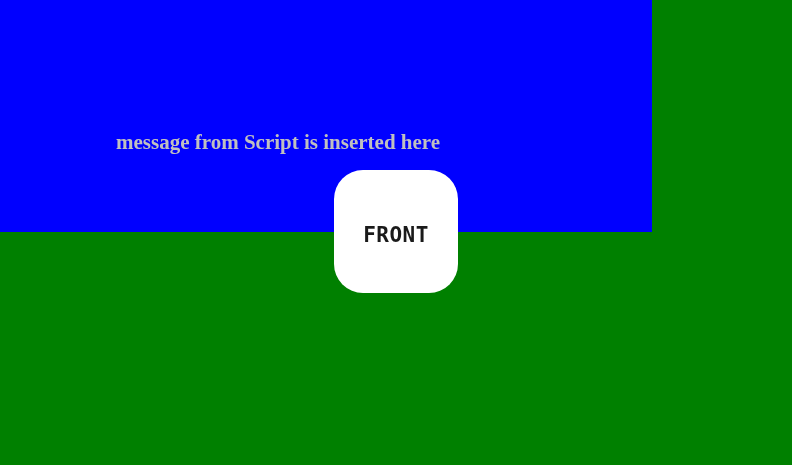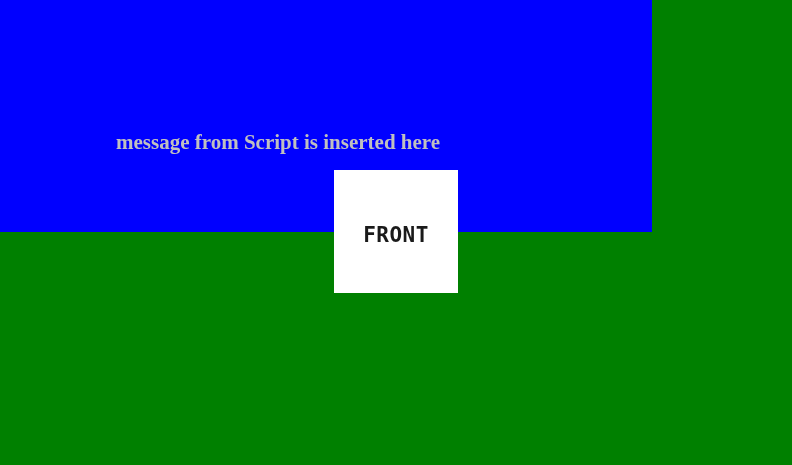--- a/index.html
+++ b/index.html
@@ -74,20 +74,21 @@
   #front-card {
     position: absolute;
     left: 334px;
     top: 170px;
     width: 124px;
     height: 123px;
     background: #ffffff;
     display: flex;
     align-items: center;
     justify-content: center;
+    border-radius: 29px;
   }
   #front-card-label {
     font-family: "DejaVu Sans Mono", "Liberation Mono", monospace;
     font-weight: bold;
     font-size: 21px;
     line-height: 1;
     color: #1a1a1a;
     letter-spacing: 0.5px;
     white-space: pre;
     position: relative;

